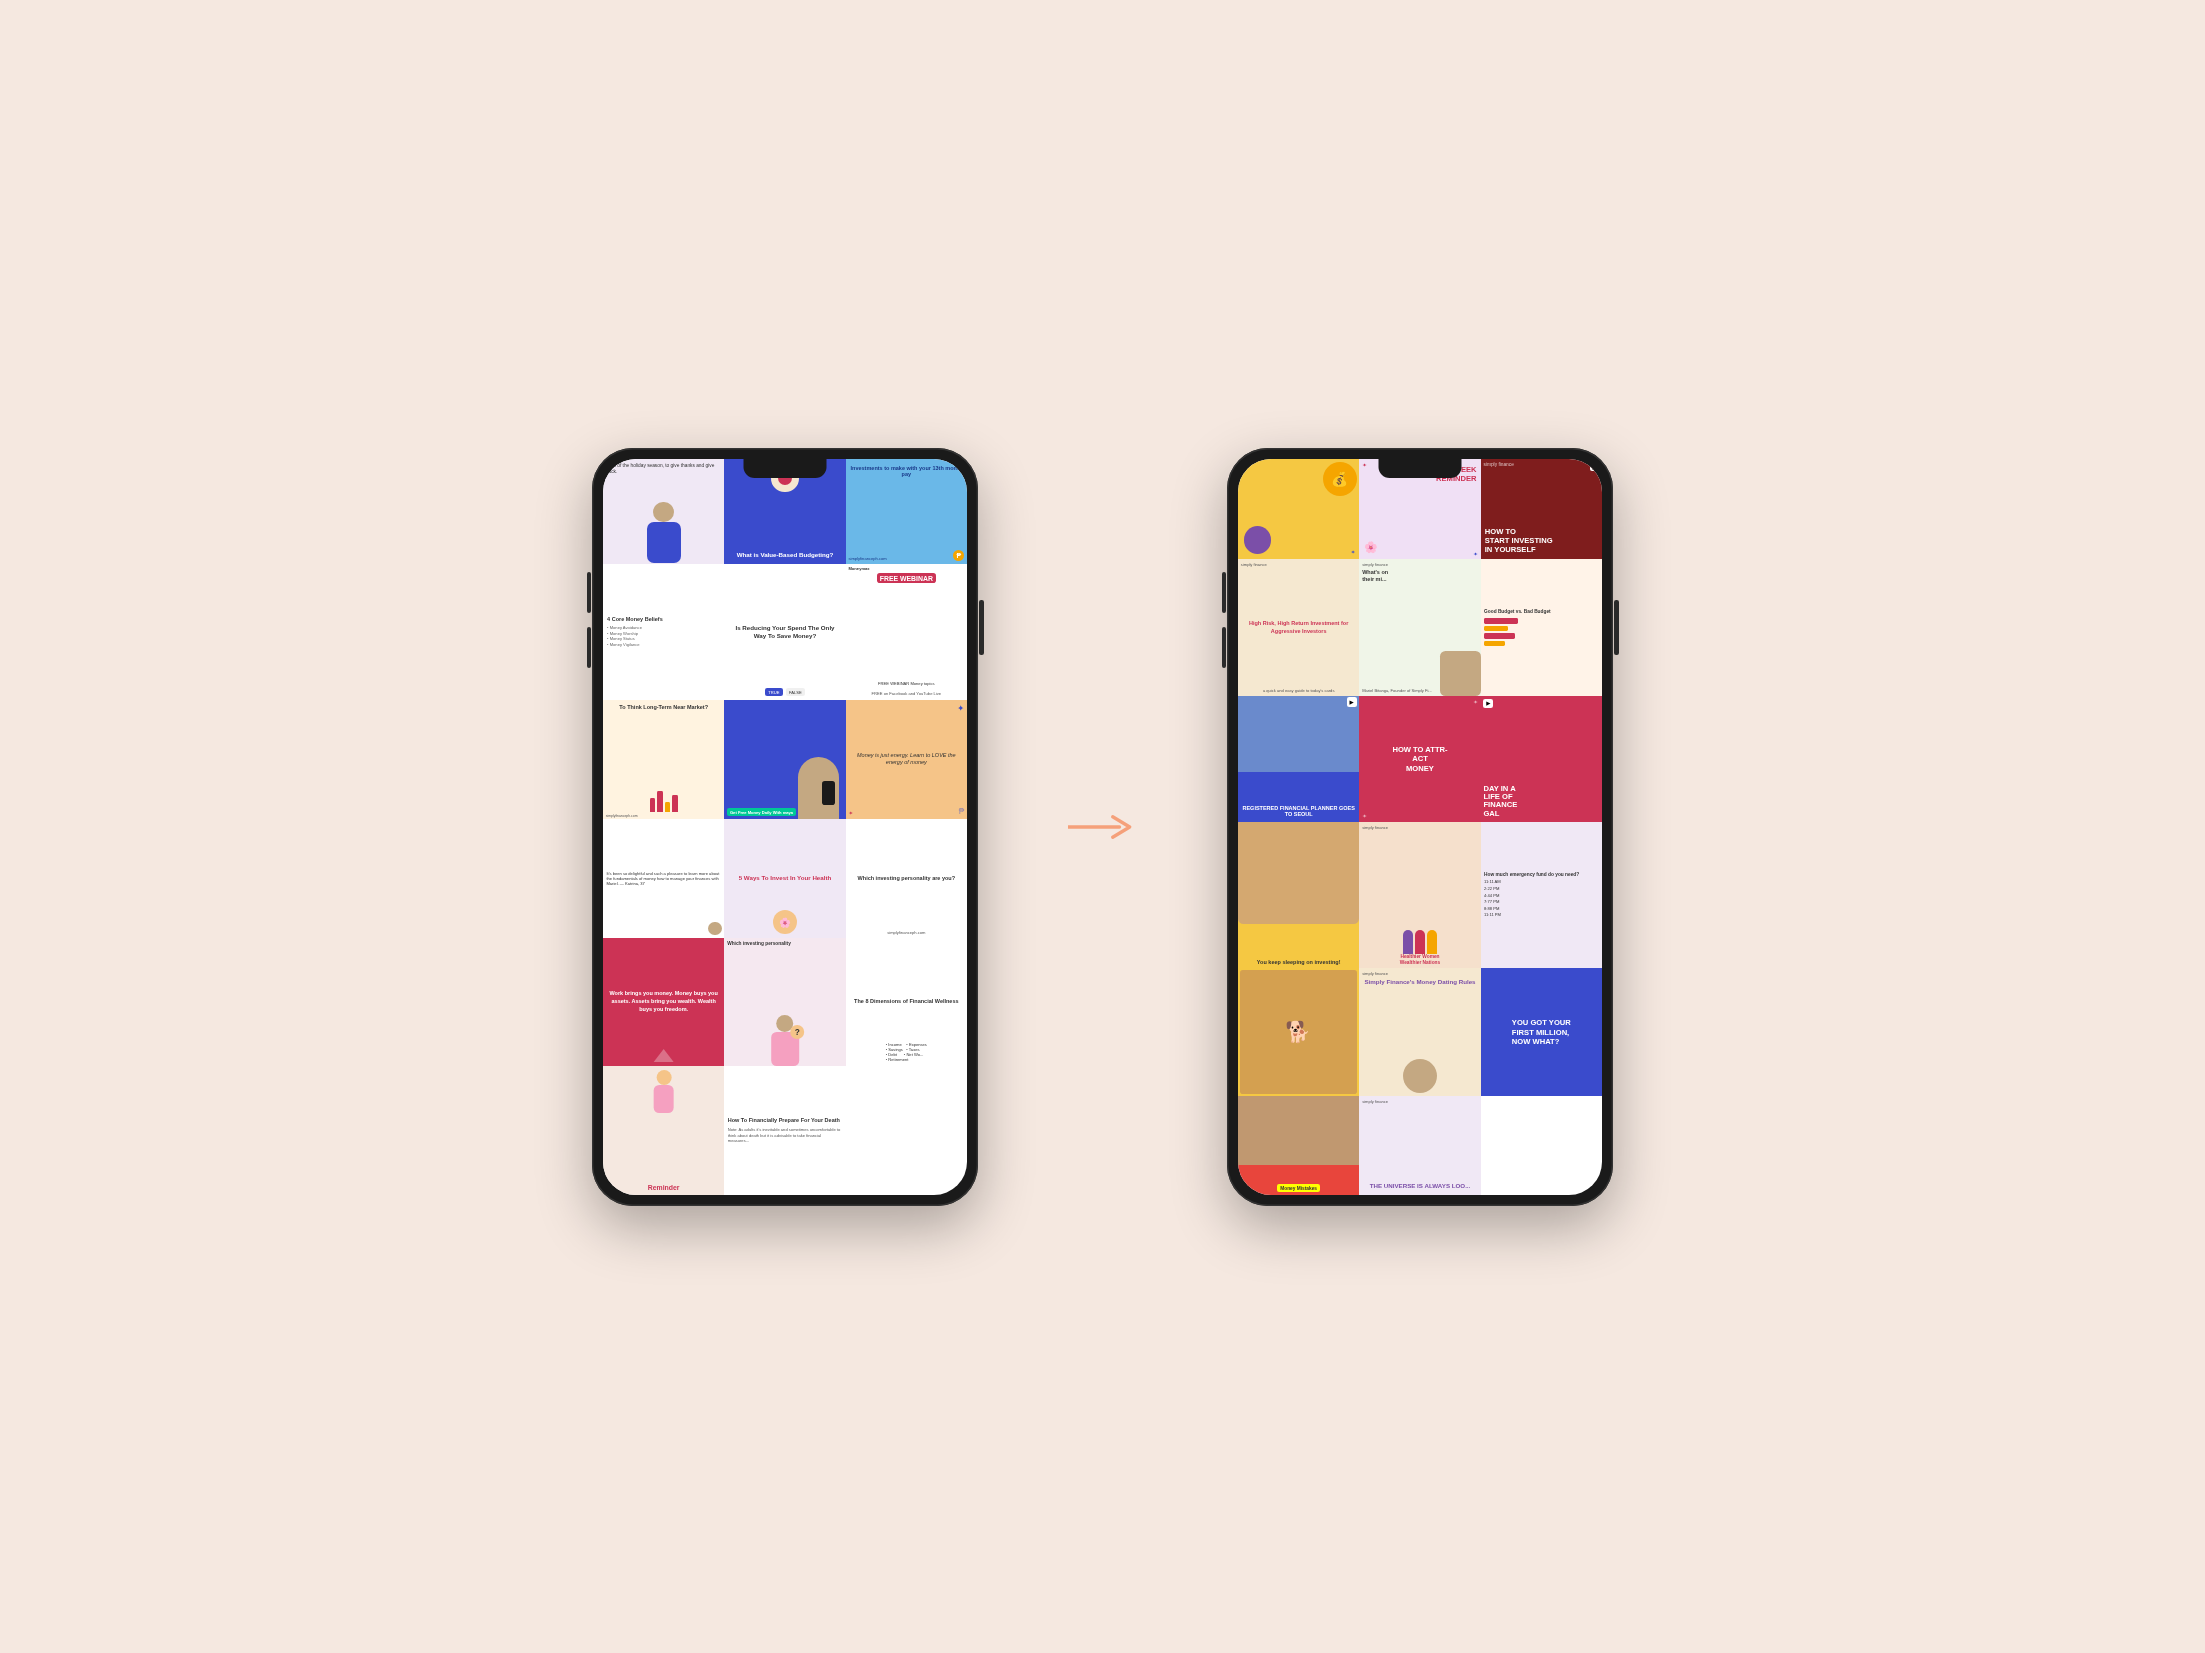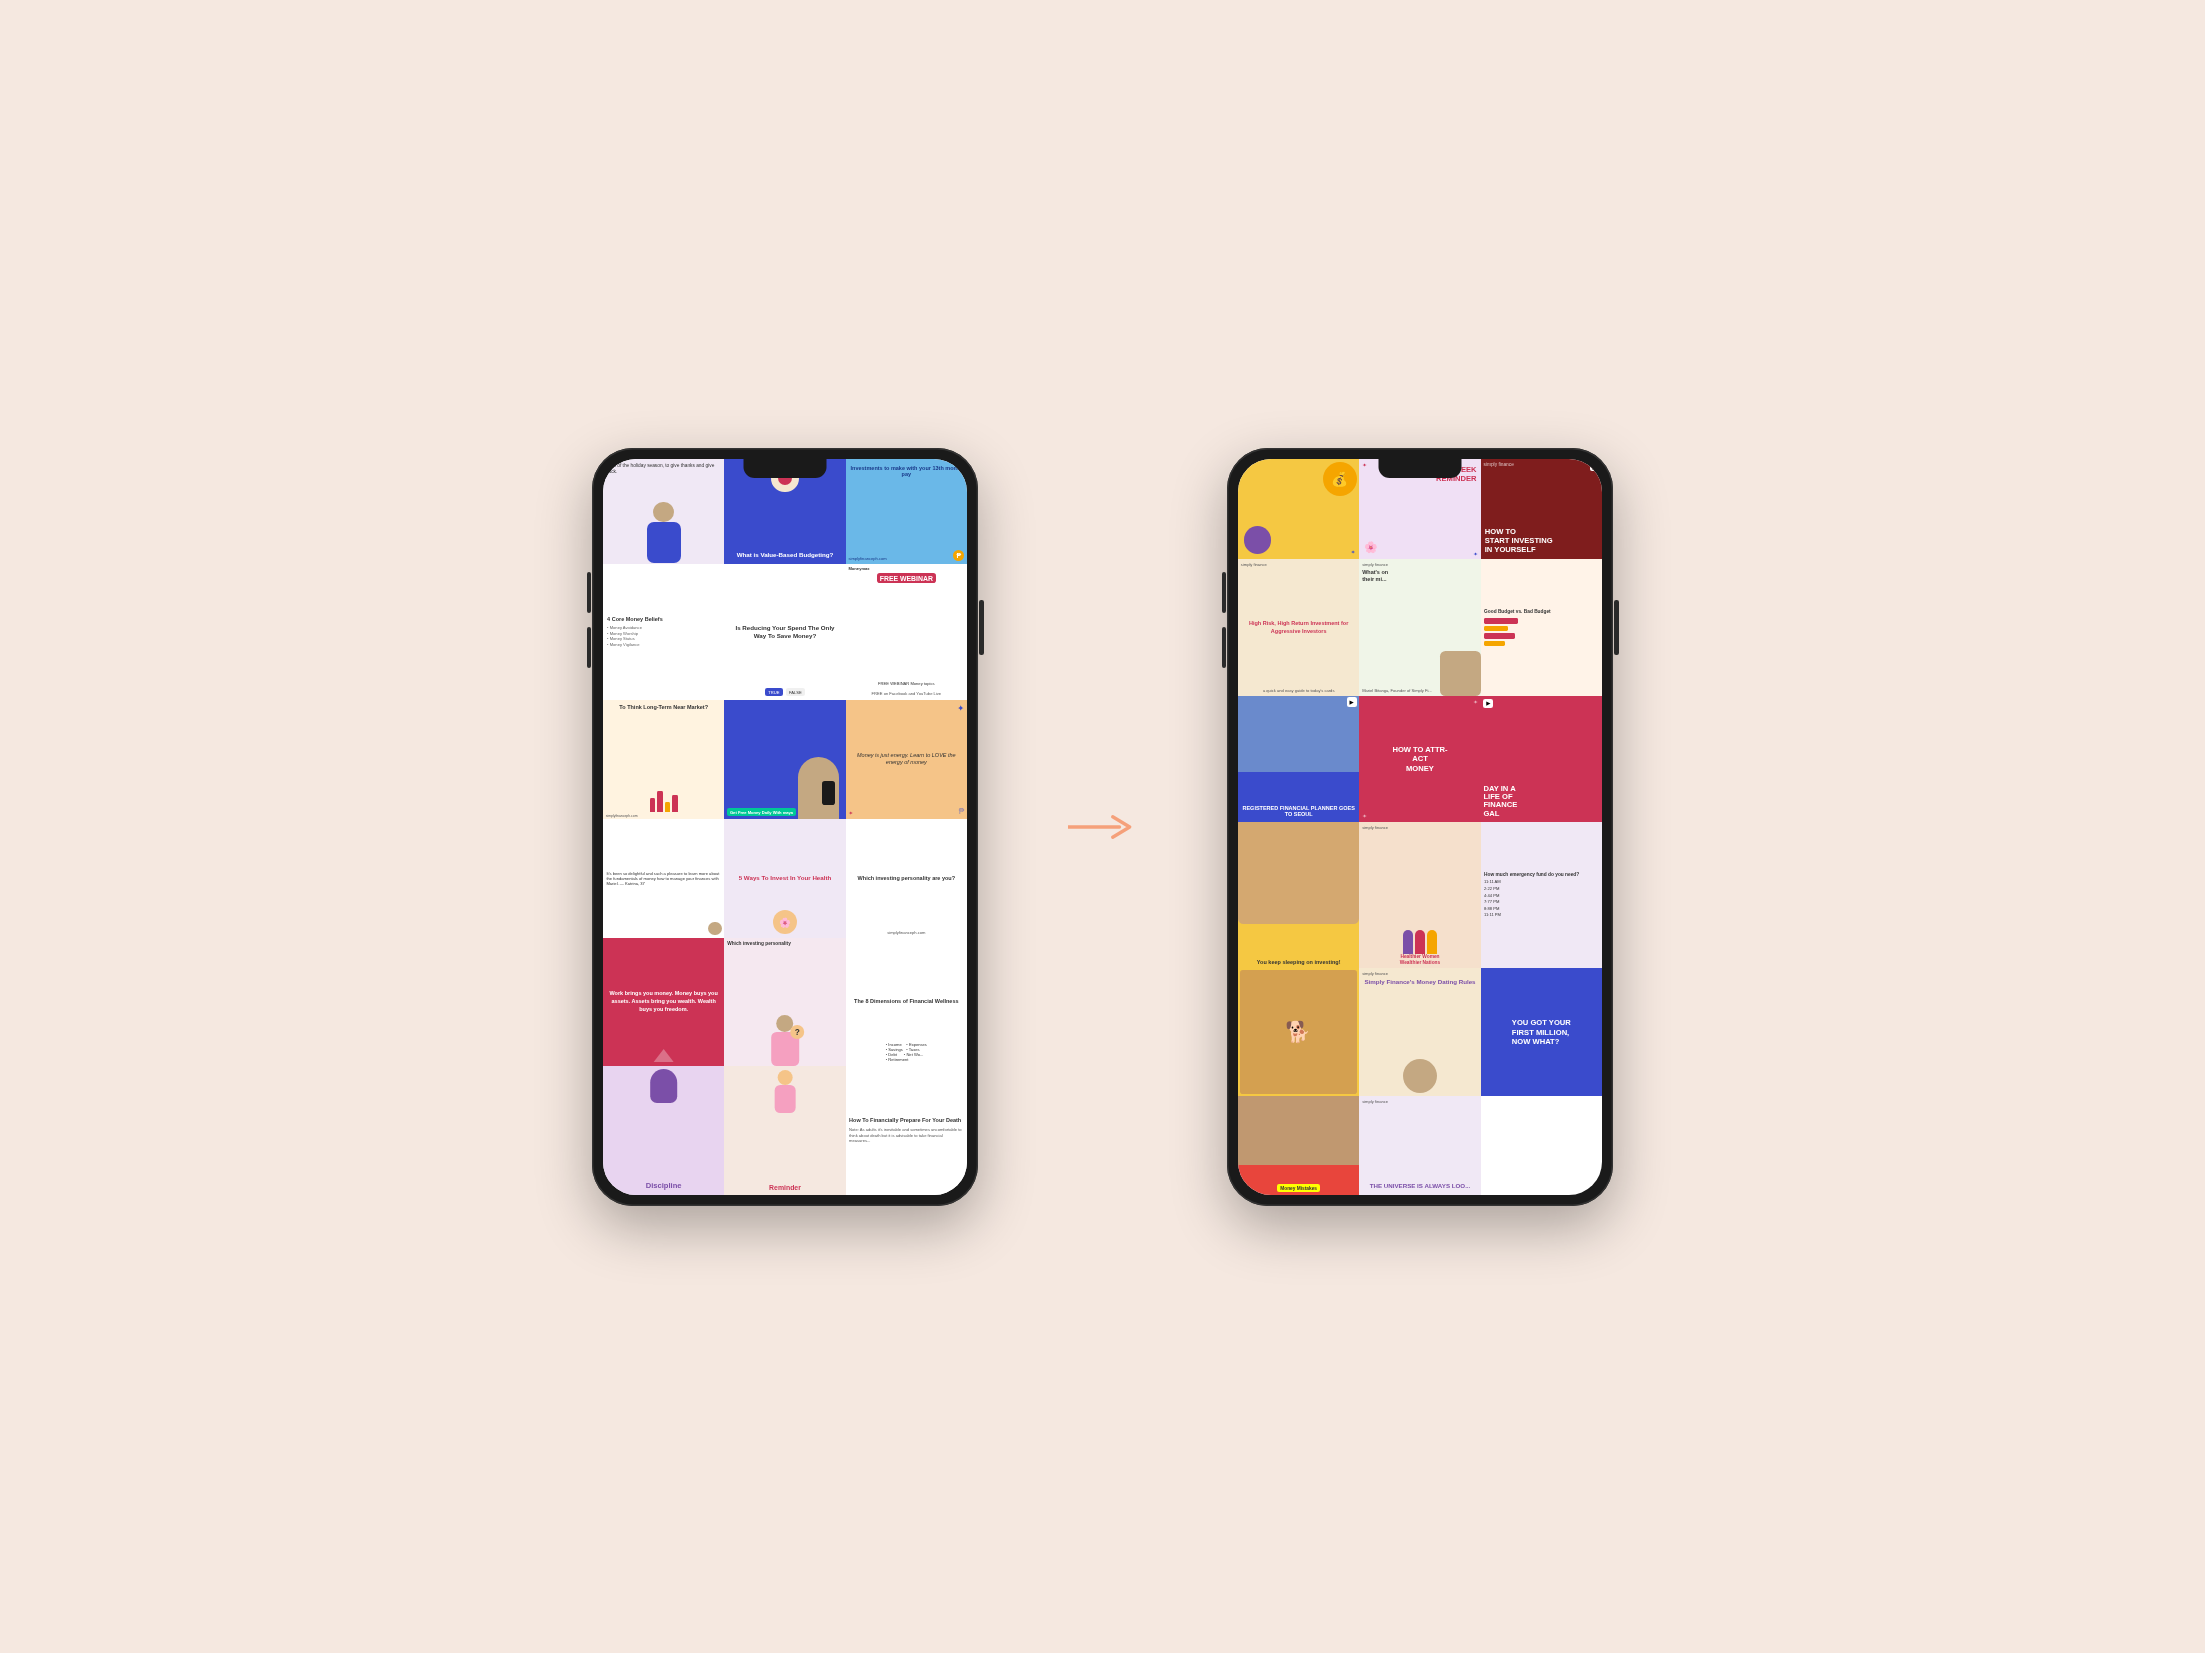--- a/index.html
+++ b/index.html
@@ -299,25 +299,20 @@
         <div class="cell l-c15" style="background:#fff; padding:3.4px;">
           <div style="font-size:5.5px;color:#333;font-weight:bold;text-align:center;line-height:1.3;">The 8 Dimensions of Financial Wellness</div>
           <div style="position:absolute;bottom:4.1px;text-align:left;padding:0 2.8px;font-size:4.1px;color:#333;">
             <div>• Income &nbsp;&nbsp; • Expenses</div>
             <div>• Savings &nbsp; • Taxes</div>
             <div>• Debt &nbsp;&nbsp;&nbsp;&nbsp; • Net Wo...</div>
             <div>• Retirement</div>
           </div>
         </div>
 
-        <div class="cell l-c16" style="background:#e8d4f0; padding:4.1px; align-items:center; justify-content:center;">
-
-          <div style="position:absolute;top:2.8px;left:50%;transform:translateX(-50%);width:27.6px;height:34px;background:#7b4fa8;border-radius:13.8px 13.8px 6.9px 6.9px;"></div>
-          <div style="position:absolute;bottom:5.5px;font-size:7.6px;color:#7b4fa8;font-weight:bold;">Discipline</div>
-        </div>
 
         <div class="cell l-c17" style="background:#f5e8e0; padding:4.1px;">
 
           <div style="position:absolute;top:4.1px;left:50%;transform:translateX(-50%);">
             <div style="width:15px;height:15px;background:#f5c488;border-radius:50%;margin:0 auto;"></div>
             <div style="width:20.7px;height:27.6px;background:#f5a0c0;border-radius:5.5px;margin:0 auto;"></div>
           </div>
           <div style="position:absolute;bottom:4.1px;font-size:6.9px;color:#cc3355;font-weight:bold;">Reminder</div>
         </div>
 

